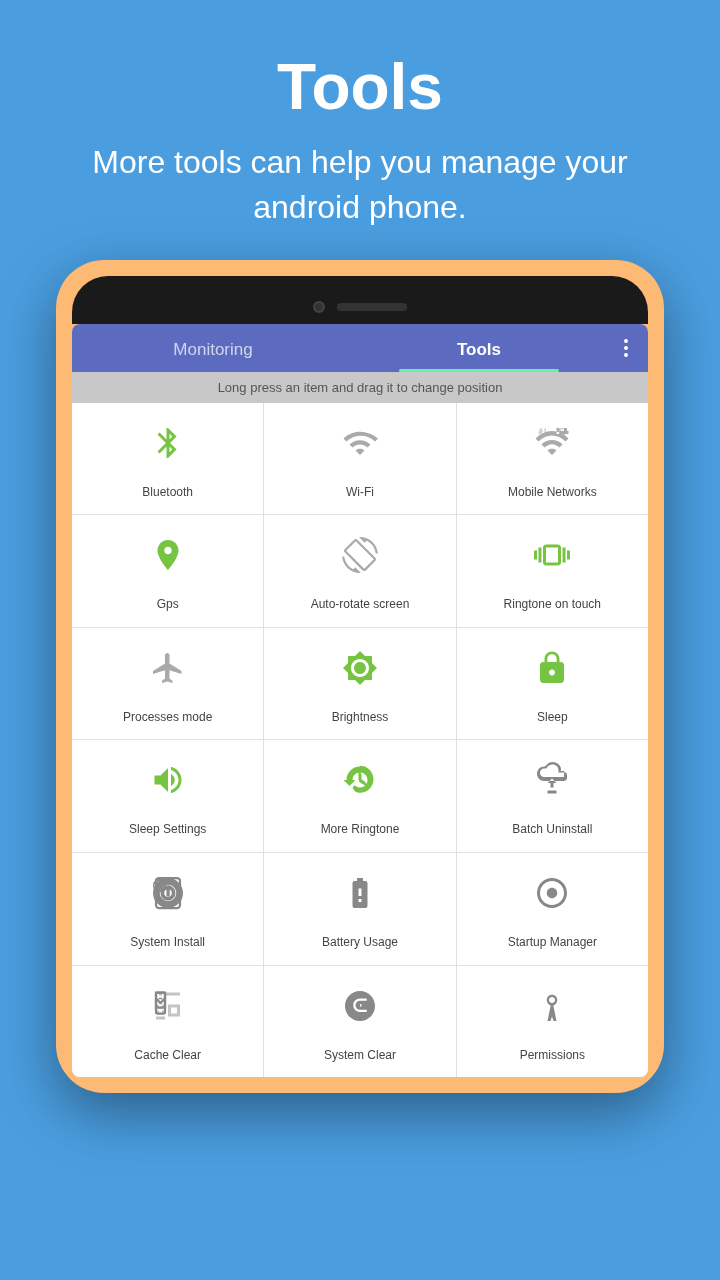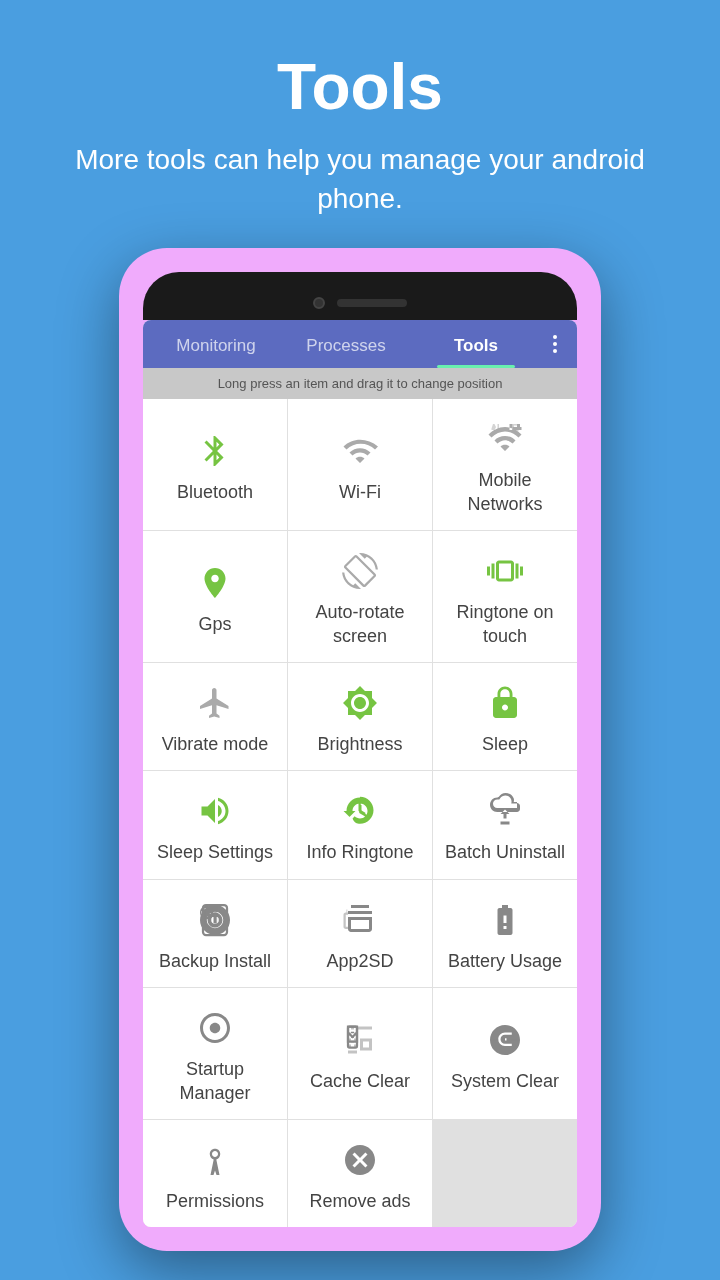--- a/index.html
+++ b/index.html
@@ -17,29 +17,29 @@
       text-align: center;
       padding: 50px 40px 30px;
       color: white;
     }
     .header-title {
       font-size: 64px;
       font-weight: 800;
       margin-bottom: 16px;
     }
     .header-subtitle {
-      font-size: 28px;
+      font-size: 32px;
       line-height: 1.4;
       font-weight: 400;
     }
     .phone-frame {
-      width: 482px;
-      background: #f0abfc;
+      width: 608px;
+      background: #fdba74;
       border-radius: 48px;
-      padding: 24px;
+      padding: 16px;
       margin: 0 auto;
       box-shadow: 0 20px 60px rgba(0,0,0,0.4);
       position: relative;
     }
     .phone-notch-area {
       background: #1a1a1a;
       border-radius: 36px 36px 0 0;
       padding: 14px 20px 0;
       display: flex;
       justify-content: center;
@@ -142,44 +142,44 @@
       display: flex;
       align-items: center;
       justify-content: center;
       margin-bottom: 8px;
     }
     .icon-wrap svg {
       width: 36px;
       height: 36px;
     }
     .item-label {
-      font-size: 18px;
+      font-size: 12px;
       color: #444;
       text-align: center;
       line-height: 1.3;
+      margin-top: 12px;
     }
   </style>
 </head>
 <body>
 
 <div class="header">
   <div class="header-title">Tools</div>
   <div class="header-subtitle">More tools can help you manage your android phone.</div>
 </div>
 
 <div class="phone-frame">
   <div class="phone-notch-area">
     <div class="phone-camera"></div>
     <div class="phone-speaker"></div>
   </div>
   <div class="phone-screen">
     <div class="app-header">
       <div class="tab-bar">
         <div class="tab">Monitoring</div>
-        <div class="tab">Processes</div>
         <div class="tab active">Tools</div>
         <div class="tab-more">
           <div class="dot"></div>
           <div class="dot"></div>
           <div class="dot"></div>
         </div>
       </div>
     </div>
     <div class="hint-bar">
       <span>Long press an item and drag it to change position</span>
@@ -243,21 +243,21 @@
         </div>
         <span class="item-label">Ringtone on touch</span>
       </div>
 
       <div class="grid-item">
         <div class="icon-wrap">
           <svg viewBox="0 0 24 24" fill="#aaa">
               <path d="M21 16v-2l-8-5V3.5c0-.83-.67-1.5-1.5-1.5S10 2.67 10 3.5V9l-8 5v2l8-2.5V19l-2 1.5V22l3.5-1 3.5 1v-1.5L13 19v-5.5l8 2.5z"></path>
             </svg>
         </div>
-        <span class="item-label">Vibrate mode</span>
+        <span class="item-label">Processes mode</span>
       </div>
 
       <div class="grid-item">
         <div class="icon-wrap">
           <svg viewBox="0 0 24 24" fill="#76c442">
               <path d="M20 8.69V4h-4.69L12 .69 8.69 4H4v4.69L.69 12 4 15.31V20h4.69L12 23.31 15.31 20H20v-4.69L23.31 12 20 8.69zM12 18c-3.31 0-6-2.69-6-6s2.69-6 6-6 6 2.69 6 6-2.69 6-6 6zm0-10c-2.21 0-4 1.79-4 4s1.79 4 4 4 4-1.79 4-4-1.79-4-4-4z"></path>
             </svg>
         </div>
         <span class="item-label">Brightness</span>
       </div>
@@ -280,21 +280,21 @@
         <span class="item-label">Sleep Settings</span>
       </div>
 
       <div class="grid-item">
         <div class="icon-wrap">
           <svg viewBox="0 0 24 24" fill="#76c442">
               <path d="M12 3c-4.97 0-9 4.03-9 9H1l3.89 3.89.07.14L9 12H7c0-2.76 2.24-5 5-5s5 2.24 5 5-2.24 5-5 5c-1.38 0-2.63-.56-3.54-1.46l-1.41 1.41C8.04 19.73 9.94 20.5 12 20.5c4.97 0 9-4.03 9-9s-4.03-9-9-9zm1 5h-1.5v5.25l4.5 2.67.75-1.23-3.75-2.22V8z"></path>
               <path d="M12 5c-.55 0-1 .45-1 1v6l4 2.5.8-1.2-3.3-2V6c0-.55-.45-1-1-1z"></path>
             </svg>
         </div>
-        <span class="item-label">Info Ringtone</span>
+        <span class="item-label">More Ringtone</span>
       </div>
 
       <div class="grid-item">
         <div class="icon-wrap">
           <svg viewBox="0 0 24 24" fill="#888">
               <path d="M20 6h-2.18c.07-.44.18-.88.18-1.36C18 2.54 15.46 0 12.36 0c-1.84 0-3.46.96-4.43 2.42L7 3h-.18C4.1 3 2 5.1 2 7.82S4.1 12.64 6.82 12.64H20C21.1 12.64 22 11.74 22 10.64V8.64C22 7.54 21.1 6.64 20 6.64V6zm0 4H6.82C5.26 10 4 8.74 4 7.18S5.26 4.36 6.82 4.36h1.36l.72-1.09C9.52 2.36 10.88 1.64 12.36 1.64c2.25 0 4 1.75 4 4 0 .44-.07.88-.18 1.36H20v2zM13 17h-2v-3H9l3-3 3 3h-2v3zm-4 2v2h6v-2H9z"></path>
             </svg>
         </div>
         <span class="item-label">Batch Uninstall</span>
       </div>
@@ -302,33 +302,24 @@
       <div class="grid-item">
         <div class="icon-wrap">
           <svg viewBox="0 0 24 24" fill="#888">
               <path d="M17.5 12A5.5 5.5 0 0012 6.5 5.5 5.5 0 006.5 12 5.5 5.5 0 0012 17.5 5.5 5.5 0 0017.5 12zM12 2a10 10 0 0110 10 10 10 0 01-10 10A10 10 0 012 12 10 10 0 0112 2m0 5a5 5 0 015 5 5 5 0 01-5 5 5 5 0 01-5-5 5 5 0 015-5m0 2.5a2.5 2.5 0 00-2.5 2.5 2.5 2.5 0 002.5 2.5 2.5 2.5 0 002.5-2.5 2.5 2.5 0 00-2.5-2.5z"></path>
               <path d="M6.5 2.5C4.01 2.5 2 4.51 2 7s2.01 4.5 4.5 4.5S11 9.49 11 7 8.99 2.5 6.5 2.5zM5 10V8H3V6h2V4h2v2h2v2H7v2H5z" fill="#888"></path>
               <path d="M3.5 3h10v14h-10zm2 2v10h6V5H5.5z" fill="#888" opacity="0.4"></path>
               <rect x="4" y="2" width="16" height="20" rx="2" fill="none" stroke="#888" stroke-width="1.5"></rect>
               <path d="M12 7l-3 3h2v4h2v-4h2l-3-3z" fill="#888"></path>
             </svg>
         </div>
-        <span class="item-label">Backup Install</span>
-      </div>
-
-
-      <div class="grid-item">
-        <div class="icon-wrap">
-          <svg viewBox="0 0 24 24" fill="#888">
-              <path d="M20 8H4V6h16v2zm-2-6H6v2h12V2zM4 18c0 1.1.9 2 2 2h12c1.1 0 2-.9 2-2V10H4v8zm2-6h12v6H6v-6z"></path>
-              <path d="M3 5v2h-.5C1.67 7 1 7.67 1 8.5v8C1 17.33 1.67 18 2.5 18H4v-1.5H2.5v-8H4V7H3.5v-2H3z" opacity="0.5"></path>
-            </svg>
-        </div>
-        <span class="item-label">App2SD</span>
-      </div>
+        <span class="item-label">System Install</span>
+      </div>
+
+
 
       <div class="grid-item">
         <div class="icon-wrap">
           <svg viewBox="0 0 24 24" fill="#888">
               <path d="M15.67 4H14V2h-4v2H8.33C7.6 4 7 4.6 7 5.33v15.33C7 21.4 7.6 22 8.33 22h7.33c.74 0 1.34-.6 1.34-1.33V5.33C17 4.6 16.4 4 15.67 4zM13 18h-2v-2h2v2zm0-4h-2V9h2v5z"></path>
             </svg>
         </div>
         <span class="item-label">Battery Usage</span>
       </div>
 
@@ -369,24 +360,16 @@
 
       <div class="grid-item">
         <div class="icon-wrap">
           <svg viewBox="0 0 24 24" fill="#888">
               <path d="M12 4.5C10 4.5 8.5 6 8.5 8c0 1.72 1.1 3.18 2.63 3.73L9 22h2l1-3 1 3h2l-2.13-10.27C14.4 11.18 15.5 9.72 15.5 8c0-2-1.5-3.5-3.5-3.5zM12 10c-1.1 0-2-.9-2-2s.9-2 2-2 2 .9 2 2-.9 2-2 2z"></path>
             </svg>
         </div>
         <span class="item-label">Permissions</span>
       </div>
 
-      <div class="grid-item">
-        <div class="icon-wrap">
-          <svg viewBox="0 0 24 24" fill="#888">
-              <path d="M12 2C6.48 2 2 6.48 2 12s4.48 10 10 10 10-4.48 10-10S17.52 2 12 2zm5 13.59L15.59 17 12 13.41 8.41 17 7 15.59 10.59 12 7 8.41 8.41 7 12 10.59 15.59 7 17 8.41 13.41 12 17 15.59z"></path>
-            </svg>
-        </div>
-        <span class="item-label">Remove ads</span>
-      </div>
 
     </div>
   </div>
 </div>
 
 </body></html>

